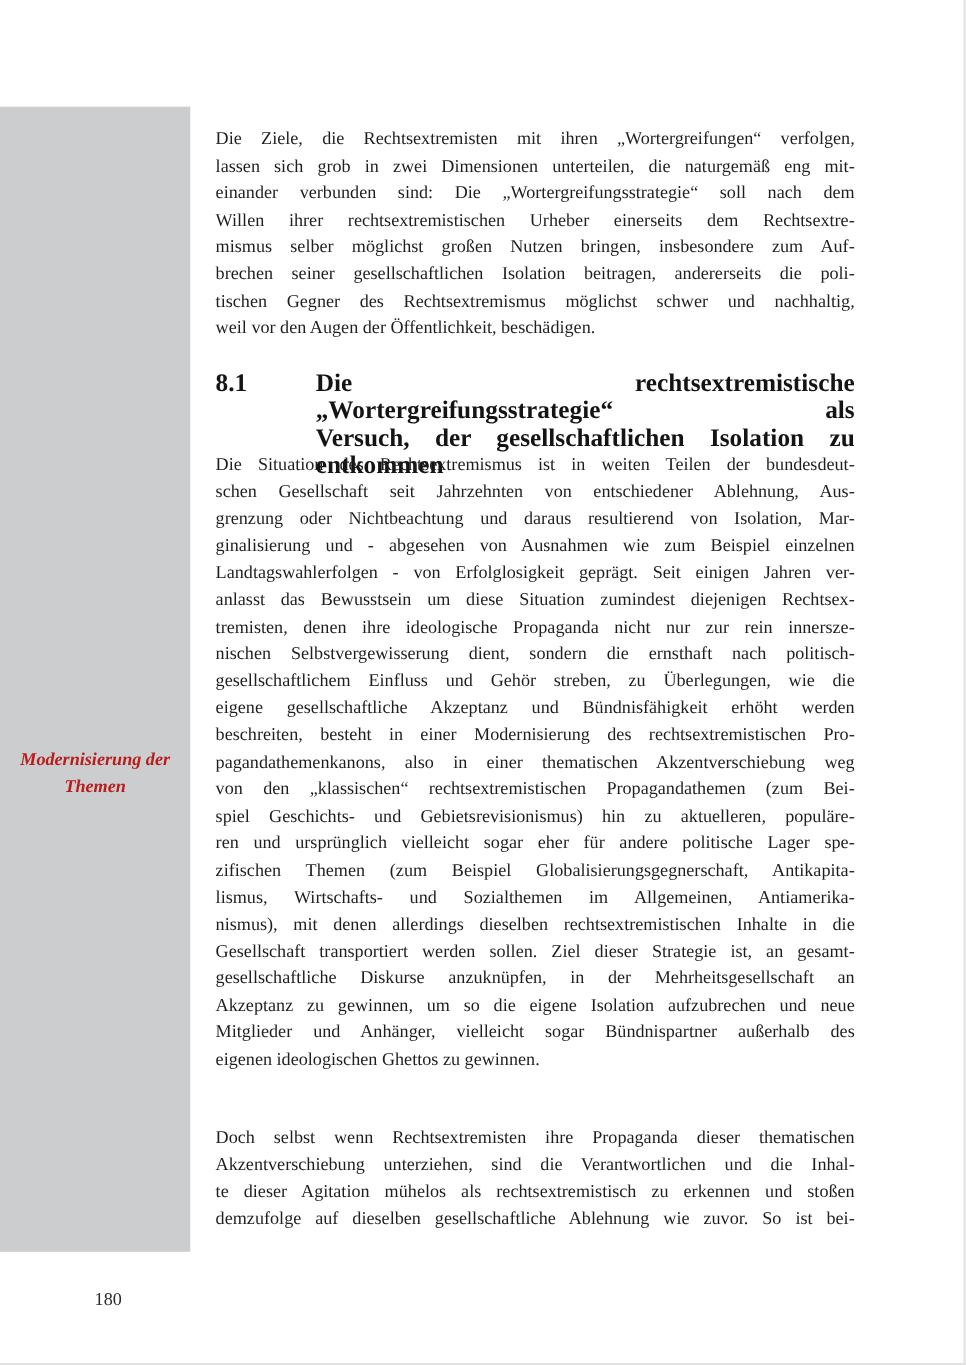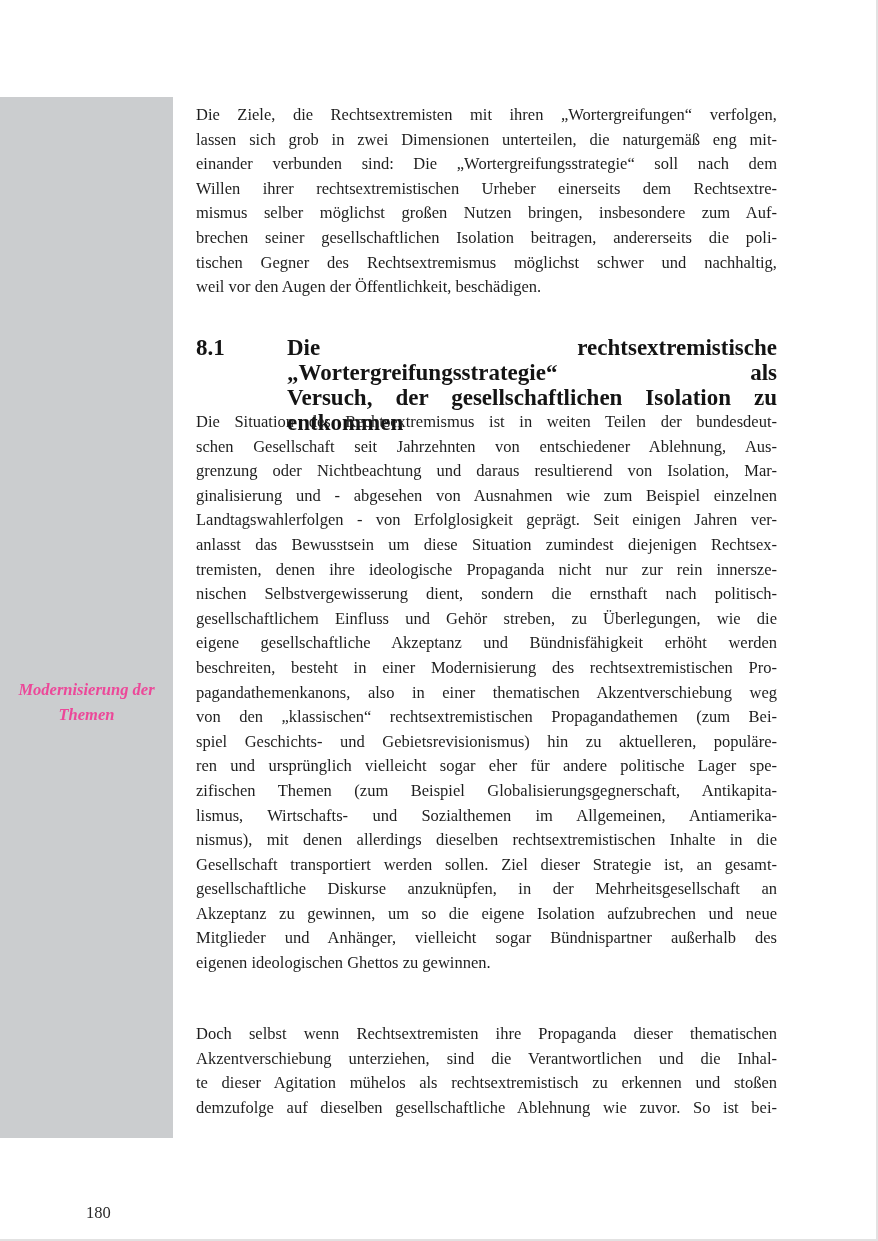--- a/index.html
+++ b/index.html
@@ -32,37 +32,37 @@
     left: 0;
     top: 678px;
     width: 173px;
     padding: 0 6px;
     box-sizing: border-box;
     text-align: center;
     font-size: 16.5px;
     line-height: 24.6px;
     font-weight: 700;
     font-style: italic;
-    color: #ec4899;
+    color: #b91c1c;
   }
   .bodytext {
     position: absolute;
     left: 196px;
     width: 581px;
     font-size: 16.5px;
     line-height: 24.6px;
   }
   .tline {
     text-align: justify;
     text-justify: inter-word;
   }
   .tline.just {
     text-align-last: justify;
   }
-  .para-1 { top: 103px; font-family: Liberation Serif, serif; }
+  .para-1 { top: 114px; font-family: Liberation Serif, serif; }
   .para-2 { top: 410px; }
   .para-3 { top: 1022px; }
   .heading {
     position: absolute;
     left: 196px;
     top: 335px;
     width: 581px;
     display: flex;
     font-size: 23px;
     line-height: 25px;
@@ -76,21 +76,20 @@
   .heading-text {
     flex: 1 1 auto;
   }
   .page-number {
     position: absolute;
     left: 86px;
     top: 1171px;
     font-size: 16.5px;
     line-height: 20px;
     color: #2a2a2a;
-    margin-top: 32px;
   }
 </style>
 </head>
 <body>
 
 <div class="page">
 
   <div class="sidebar"></div>
 
   <div class="margin-note">Modernisierung der Themen</div>

